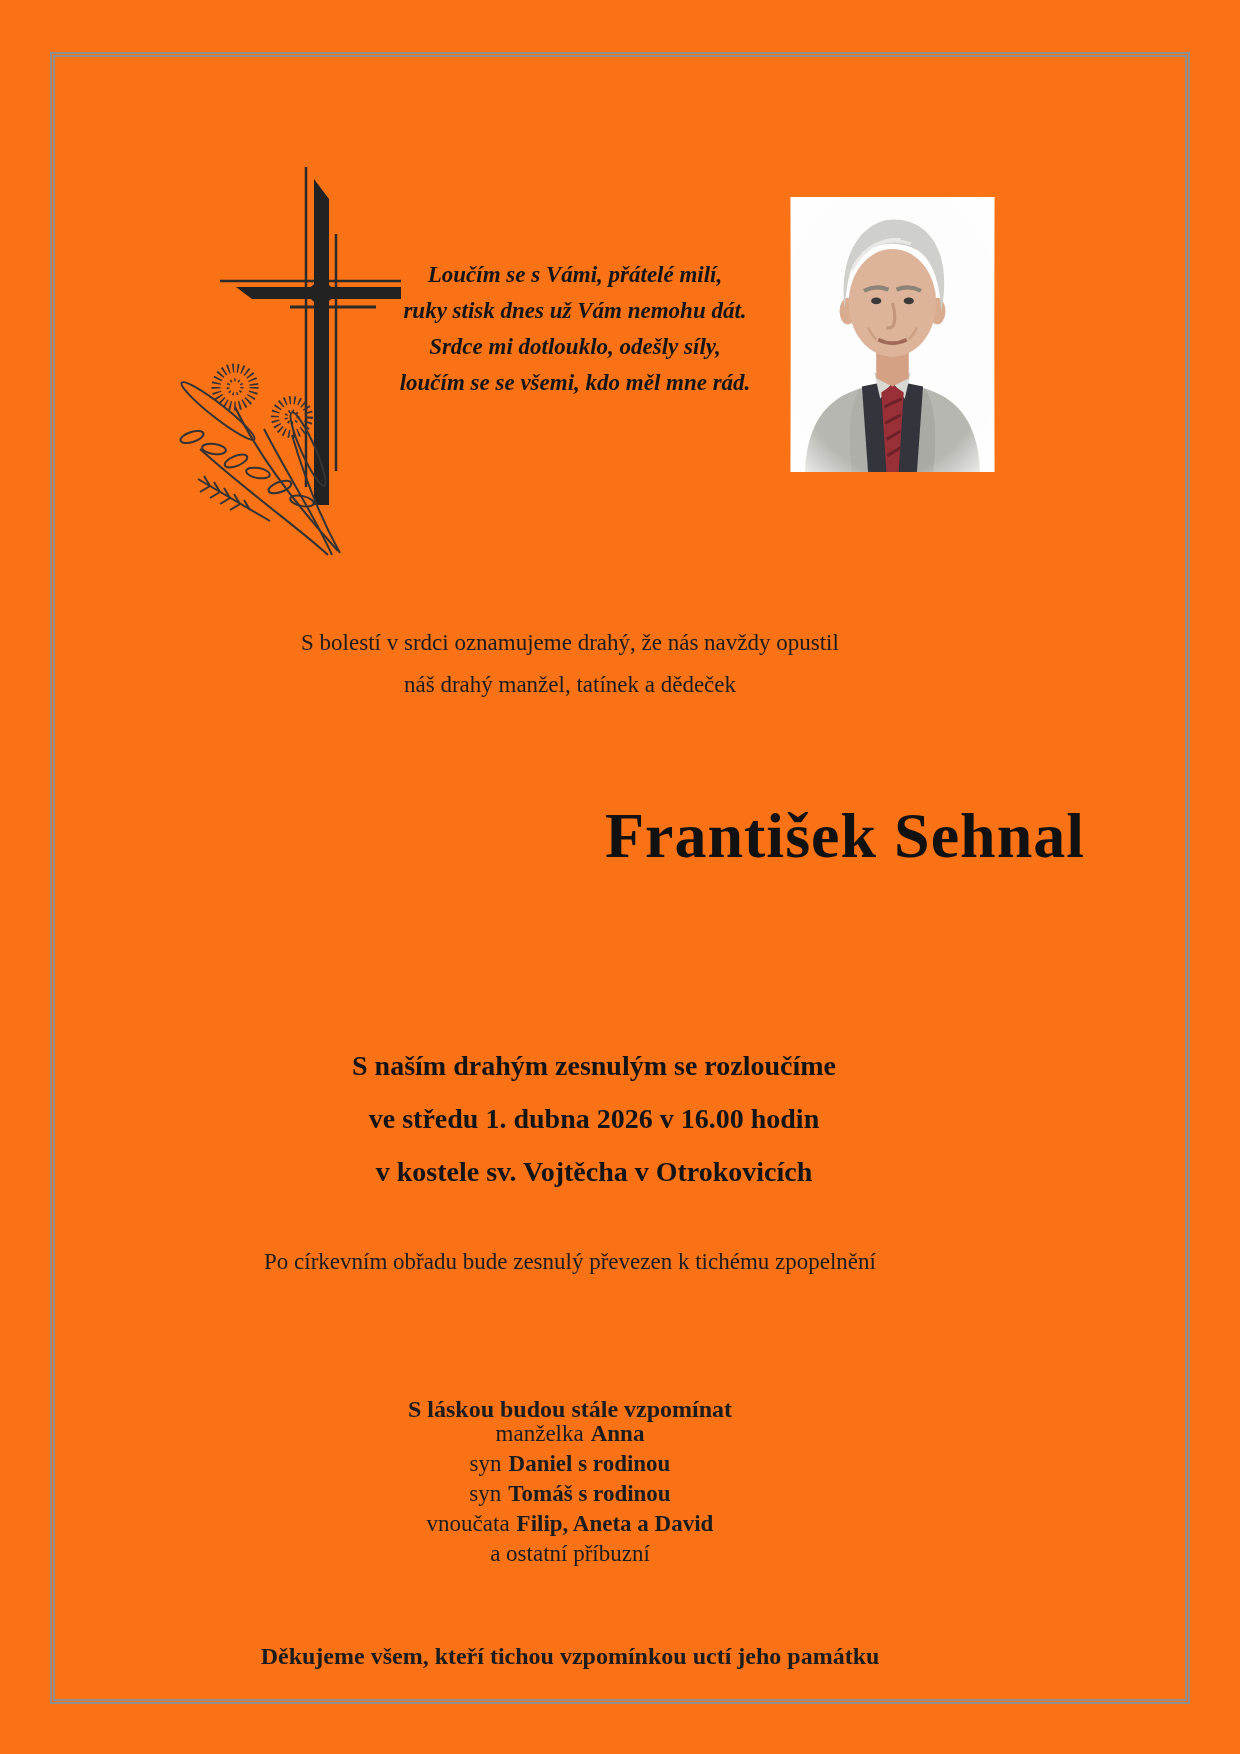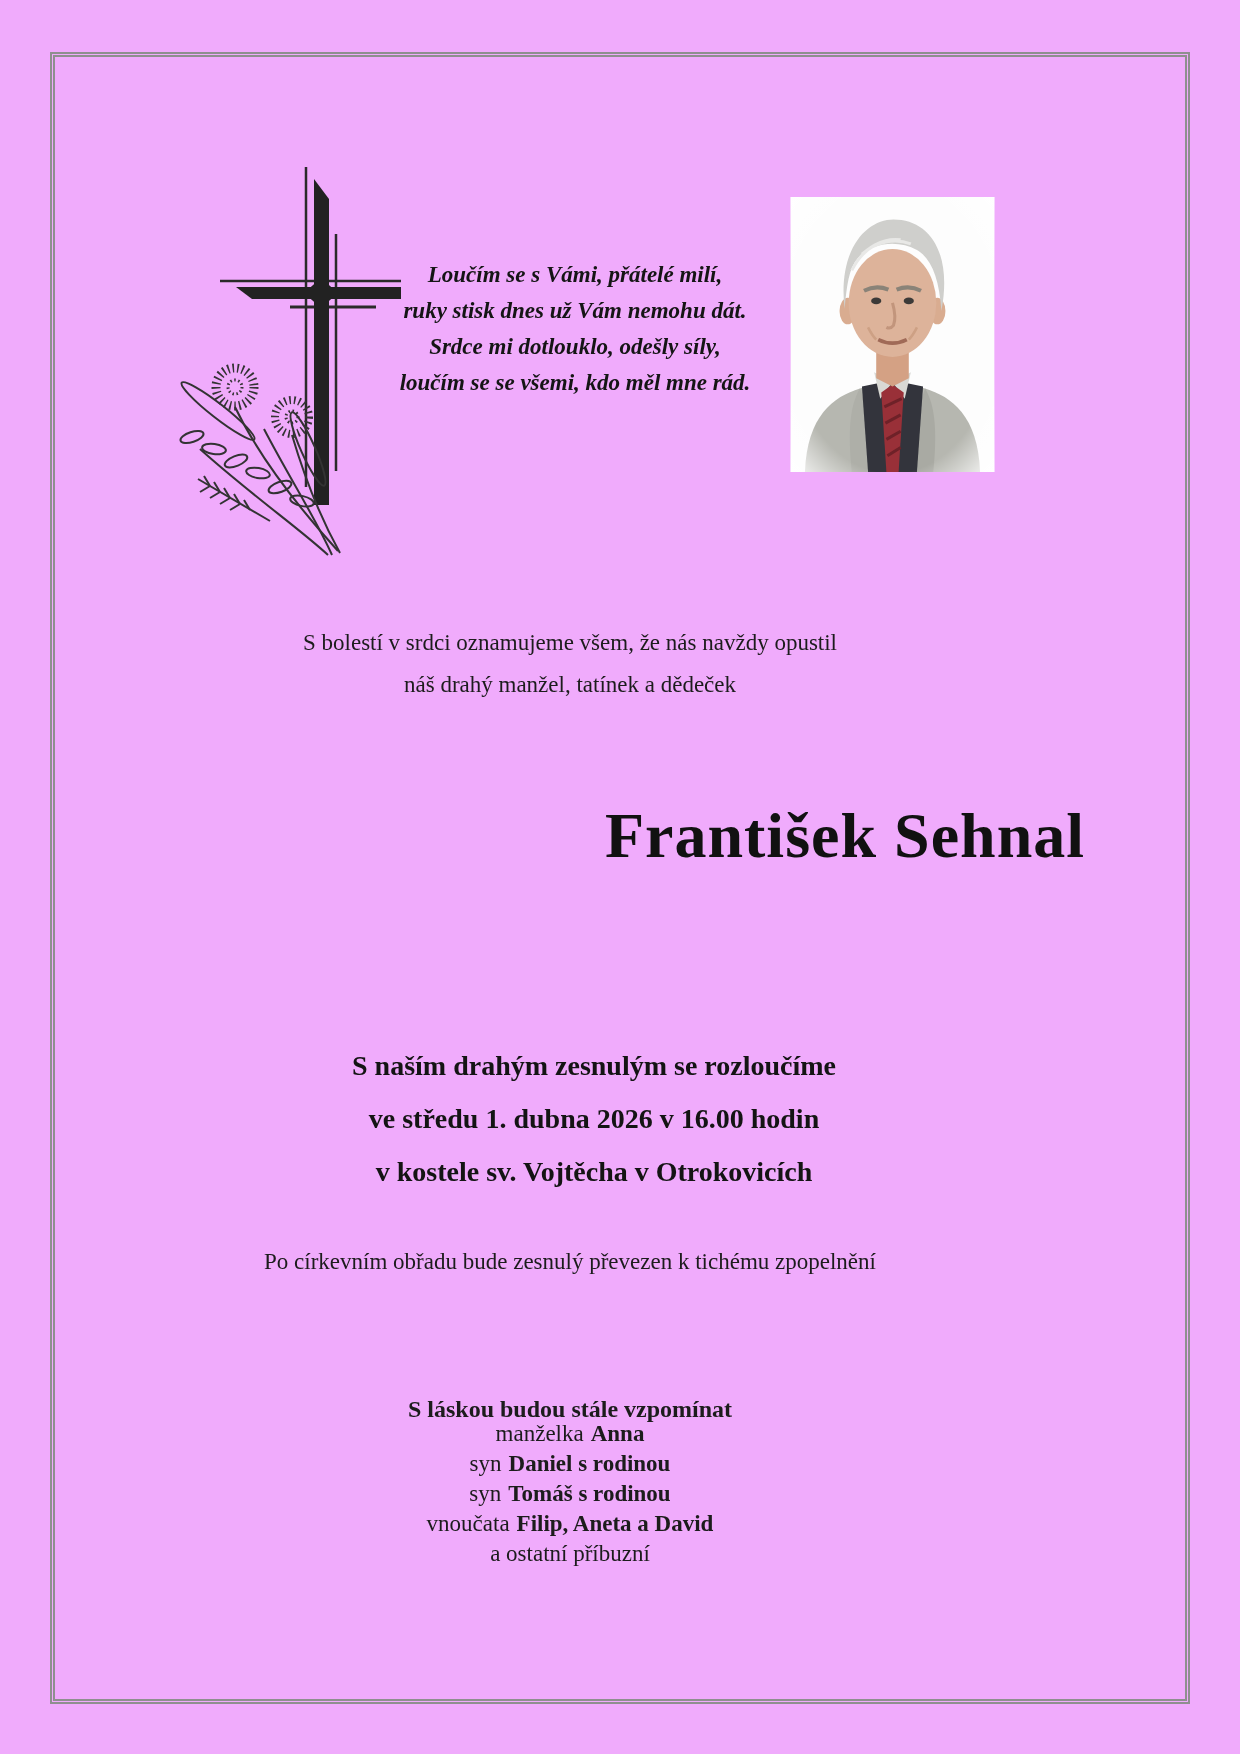--- a/index.html
+++ b/index.html
@@ -5,21 +5,21 @@
   * { margin: 0; padding: 0; box-sizing: border-box; }
   html, body { background: #ffffff; }
   body {
     width: 1240px; height: 1754px;
     font-family: "Liberation Serif", serif;
     color: #1c1c1c;
     position: relative;
   }
   .page {
     width: 1240px; height: 1754px;
-    background: #f0abfc;
+    background: #f97316;
     position: relative;
     padding-left: 9px;
   }
   .frame {
     position: absolute;
     left: 50px; top: 52px;
     width: 1140px; height: 1652px;
     border: 5px double #8f8f8f;
   }
   
@@ -152,21 +152,21 @@
       <ellipse cx="116" cy="102" rx="5" ry="3.4" fill="#3c3a38"></ellipse>
 
       <path d="M100 104 q4 14 1 22 q-3 4 -7 2" stroke="#c2957c" stroke-width="3" fill="none"></path>
       <path d="M86 140 q14 7 28 0" stroke="#a06a57" stroke-width="3.5" fill="none"></path>
       <path d="M76 128 q4 8 8 12 M124 128 q-4 8 -8 12" stroke="#cda084" stroke-width="2.5" fill="none"></path>
 
       <rect width="200" height="270" fill="url(#fade)"></rect>
     </svg>
 
     <div class="tblock intro">
-      <div>S bolestí v srdci oznamujeme všem, že nás navždy opustil</div>
+      <div>S bolestí v srdci oznamujeme drahý, že nás navždy opustil</div>
       <div>náš drahý manžel, tatínek a dědeček</div>
     </div>
 
 
     <div class="tblock name">František Sehnal</div>
 
 
     <div class="tblock ceremony">
       <div>S naším drahým zesnulým se rozloučíme</div>
       <div>ve středu 1. dubna 2026 v 16.00 hodin</div>
@@ -188,15 +188,16 @@
         <span>syn</span><span class="m-names">Tomáš s rodinou</span>
       </div>
       <div>
         <span>vnoučata</span><span class="m-names">Filip, Aneta a David</span>
       </div>
       <div>
         <span>a ostatní příbuzní</span><span class="m-names"></span>
       </div>
     </div>
 
+    <div class="tblock thanks">Děkujeme všem, kteří tichou vzpomínkou uctí jeho památku</div>
 
   </div>
 </div>
 
 </body></html>

